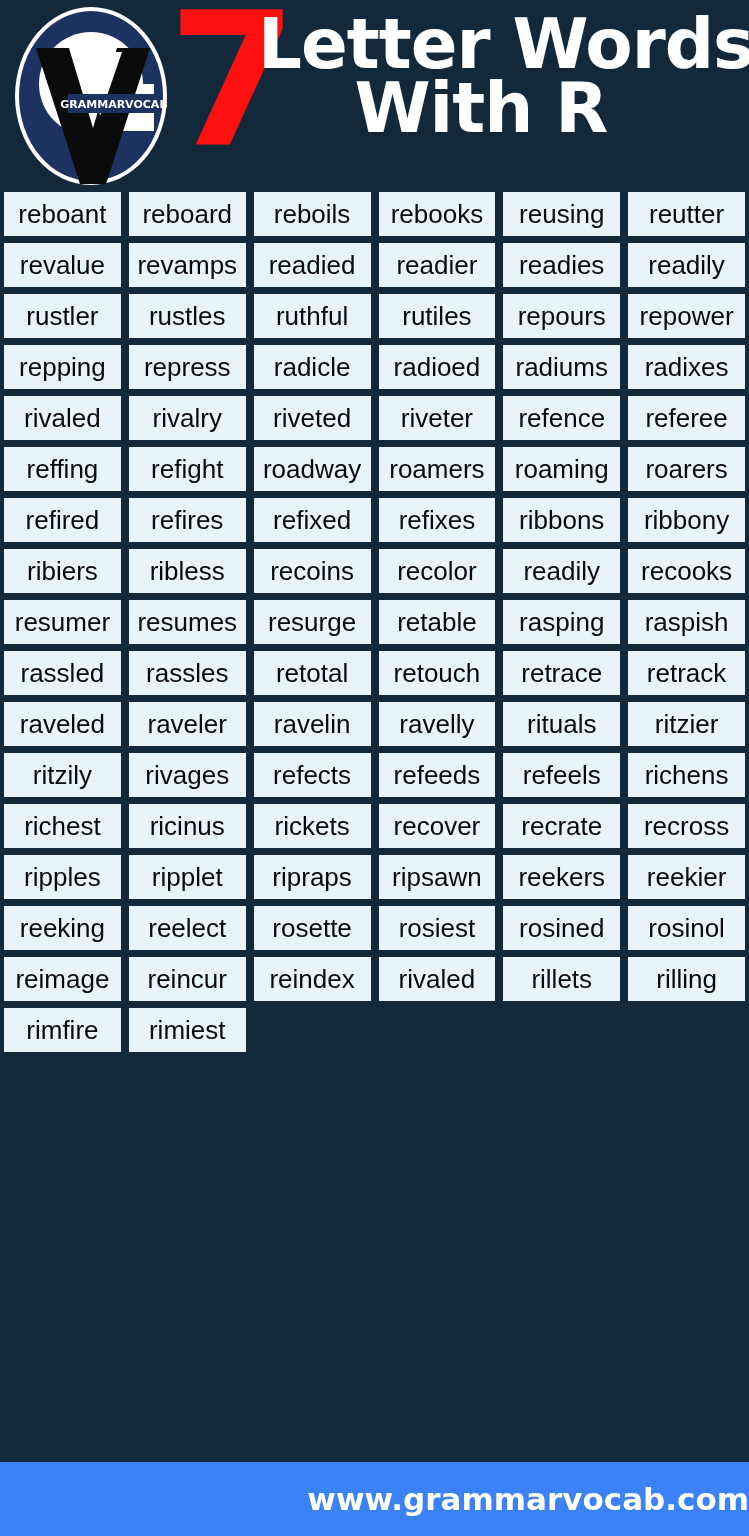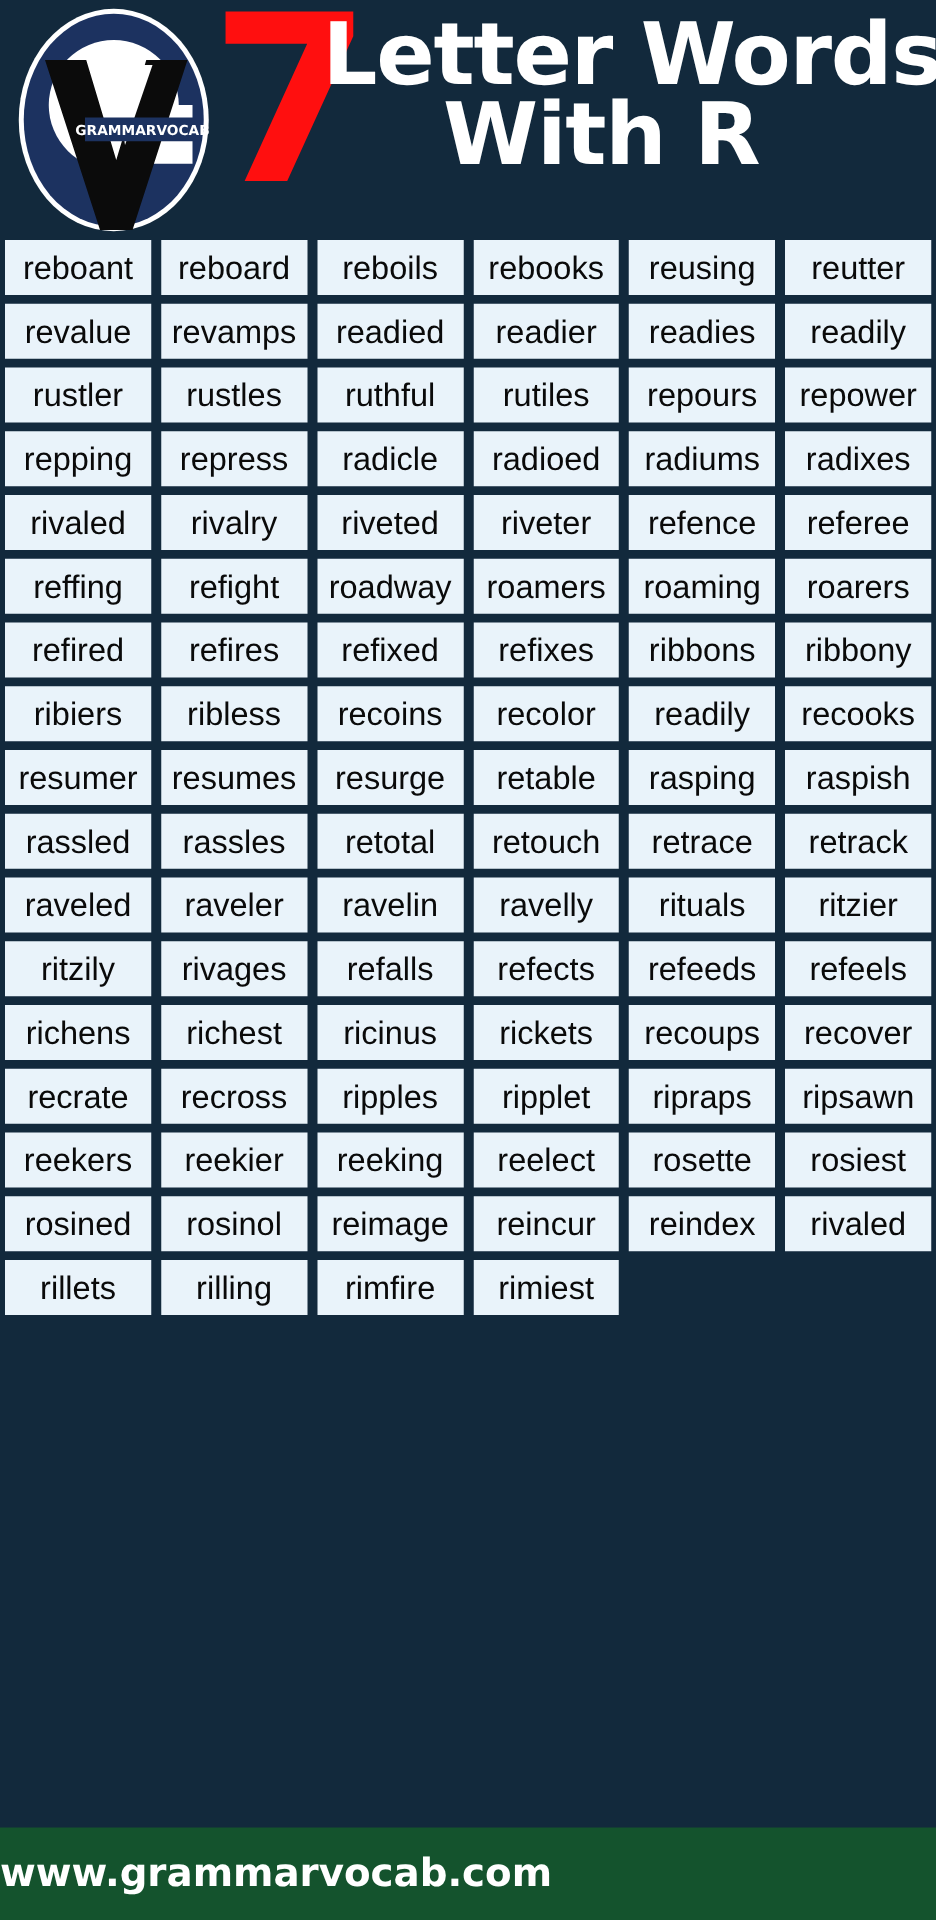--- a/index.html
+++ b/index.html
@@ -98,22 +98,22 @@
     font-weight: 400;
     line-height: 1;
   }
 
   
   .footer {
     flex: 0 0 auto;
     height: 74px;
     display: flex;
     align-items: center;
-    justify-content: flex-start;
-    background: #14532d;
+    justify-content: flex-end;
+    background: #3b82f6;
   }
   .footer span {
     color: #ffffff;
     font-size: 31px;
     font-weight: 700;
     font-family: "DejaVu Sans", sans-serif;
     letter-spacing: 0px;
   }
 </style>
 </head>
@@ -352,45 +352,39 @@
         <div class="cell">
           <span>ritzier</span>
         </div>
         <div class="cell">
           <span>ritzily</span>
         </div>
         <div class="cell">
           <span>rivages</span>
         </div>
         <div class="cell">
-          <span>refalls</span>
-        </div>
-        <div class="cell">
           <span>refects</span>
         </div>
         <div class="cell">
           <span>refeeds</span>
         </div>
         <div class="cell">
           <span>refeels</span>
         </div>
         <div class="cell">
           <span>richens</span>
         </div>
         <div class="cell">
           <span>richest</span>
         </div>
         <div class="cell">
           <span>ricinus</span>
         </div>
         <div class="cell">
           <span>rickets</span>
-        </div>
-        <div class="cell">
-          <span>recoups</span>
         </div>
         <div class="cell">
           <span>recover</span>
         </div>
         <div class="cell">
           <span>recrate</span>
         </div>
         <div class="cell">
           <span>recross</span>
         </div>

